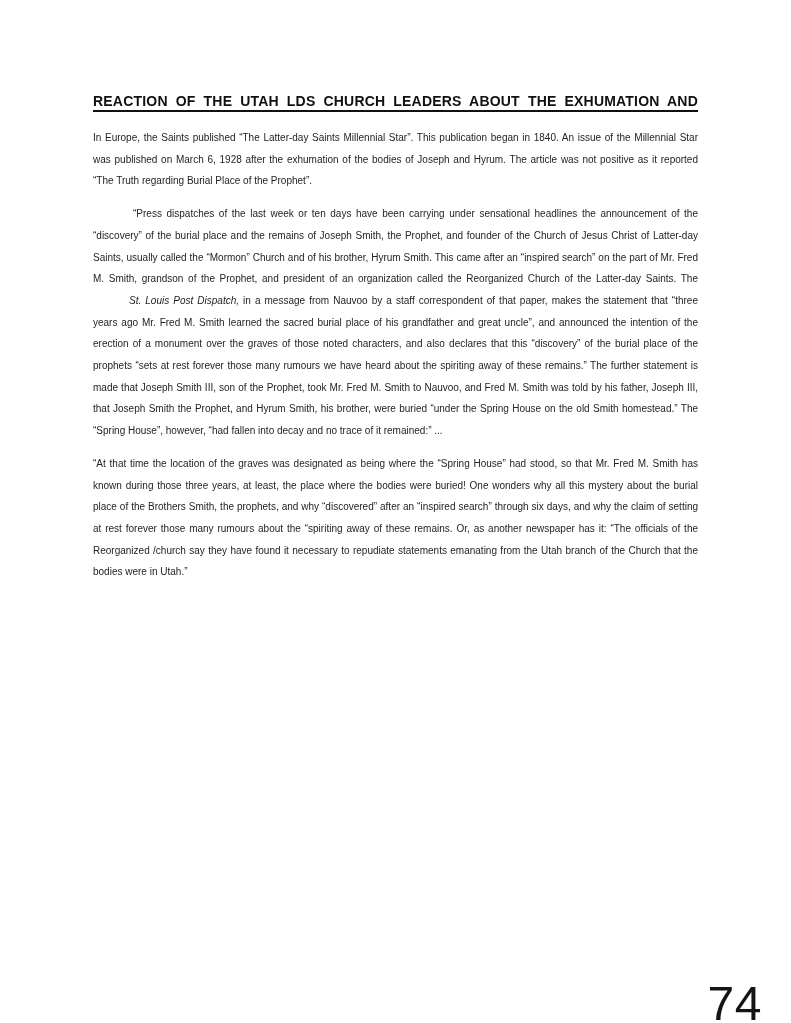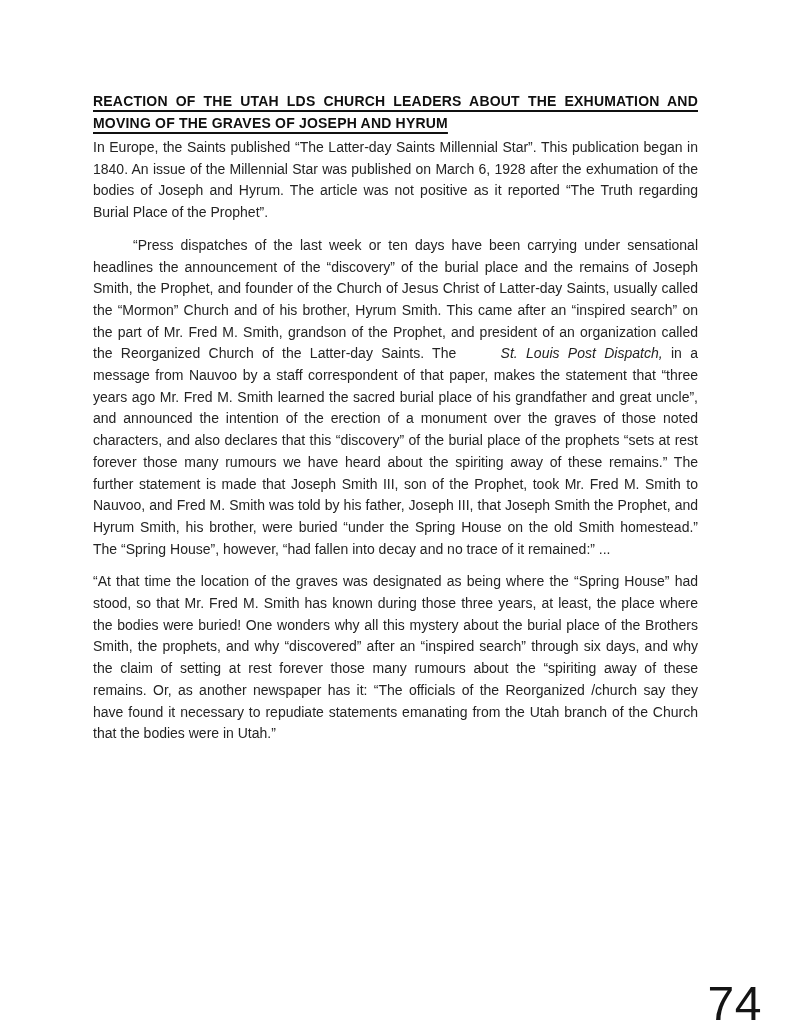--- a/index.html
+++ b/index.html
@@ -21,35 +21,35 @@
   }
   .content{
     position:absolute;
     left:93px;top:90px;width:605px;
   }
   .heading{
     font-size:14px;
     font-weight:bold;
     line-height:22px;
     color:var(--heading);
-    margin-bottom:3px;
+    margin-bottom:15px;
     letter-spacing:0.2px;
   }
   .heading-line{
     display:block;
     text-align:justify;
     text-decoration:underline;
     text-decoration-thickness:1.8px;
     text-underline-offset:3.5px;
   }
   .heading-line.stretch{
     text-align-last:justify;
   }
   .paragraphs p{
-    font-size:14px;
+    font-size:10px;
     line-height:21.7px;
     color:var(--text);
     text-align:justify;
     margin-bottom:11px;
   }
   .paragraphs p.indent{
     text-indent:40px;
   }
   .paragraphs .italic{
     font-style:italic;
@@ -66,21 +66,20 @@
     letter-spacing:0.5px;
   }
 </style>
 </head>
 <body>
 
 <div class="page">
   <div class="content">
     <h1 class="heading">
         <span class="heading-line stretch">REACTION OF THE UTAH LDS CHURCH LEADERS ABOUT THE EXHUMATION AND</span>
-        <span class="heading-line">MOVING OF THE GRAVES OF JOSEPH AND HYRUM</span>
       </h1>
     <div class="paragraphs">
         <p><span>In Europe, the Saints published “The Latter-day Saints Millennial Star”.  This publication began in 1840.  An issue of the Millennial Star was published on March 6, 1928 after the exhumation of the bodies of Joseph and Hyrum.  The article was not positive as it reported “The Truth regarding Burial Place of the Prophet”.</span></p>
         <p class="indent"><span>“Press dispatches of the last week or ten  days have been carrying under sensational headlines the announcement of the “discovery” of the burial place and the remains of Joseph Smith, the Prophet, and founder of the Church of Jesus Christ of Latter-day Saints, usually called the “Mormon” Church and of his brother, Hyrum Smith.  This came after an “inspired search” on the part of Mr. Fred M. Smith, grandson of the Prophet, and president of an organization called the Reorganized Church of the Latter-day Saints.  The </span><span class="italic">St. Louis Post Dispatch,</span><span> in a message from Nauvoo by a staff correspondent of that paper, makes the statement that “three years ago Mr. Fred M. Smith learned the sacred burial place of his grandfather and great uncle”, and announced the intention of the erection of a monument over the graves of those noted characters, and also declares that this “discovery” of the burial place of the prophets “sets at rest forever those many rumours we have heard about the spiriting away of these remains.”   The further statement is made that Joseph Smith III, son of the Prophet, took Mr. Fred M. Smith to Nauvoo, and Fred M. Smith was told by his father, Joseph III, that Joseph  Smith the Prophet, and Hyrum Smith, his brother, were buried “under the Spring House on the old Smith homestead.”  The “Spring House”, however, “had fallen into decay and no trace of it remained:” ...</span></p>
         <p><span>“At that time the location of the graves was designated as being where the “Spring House” had stood, so that Mr. Fred M. Smith has known during those three years, at least, the place where the bodies were buried!  One wonders why all this mystery about the burial place of the Brothers Smith, the prophets, and why “discovered” after an “inspired search” through six days, and why the claim of setting at rest forever those many rumours about the “spiriting away of these remains.  Or, as another newspaper has it:  “The officials of the Reorganized /church say they have found it necessary to repudiate statements emanating from the Utah branch of the Church that the bodies were in Utah.”</span></p>
       </div>
   </div>
   <div class="page-number">74</div>
 </div>
 

